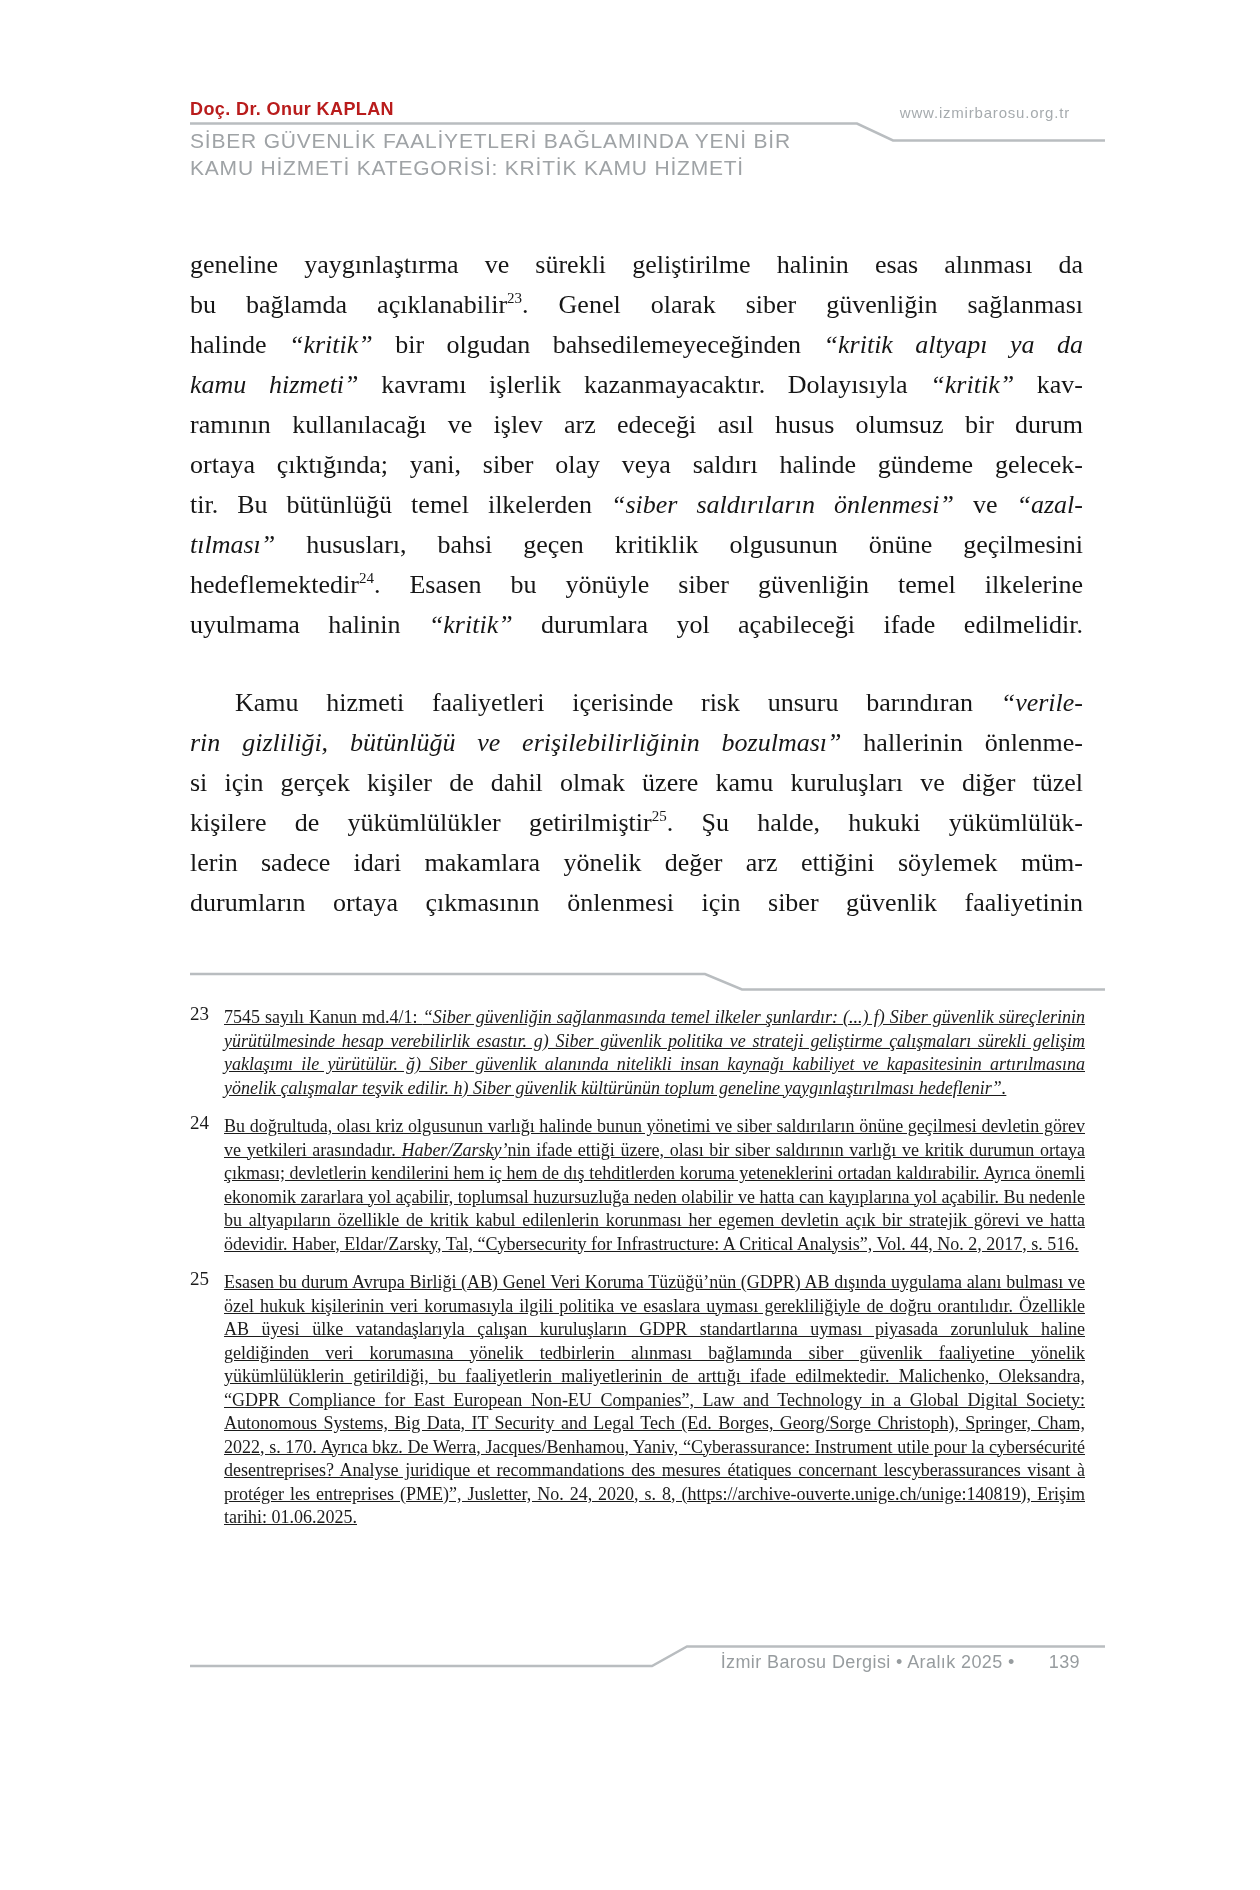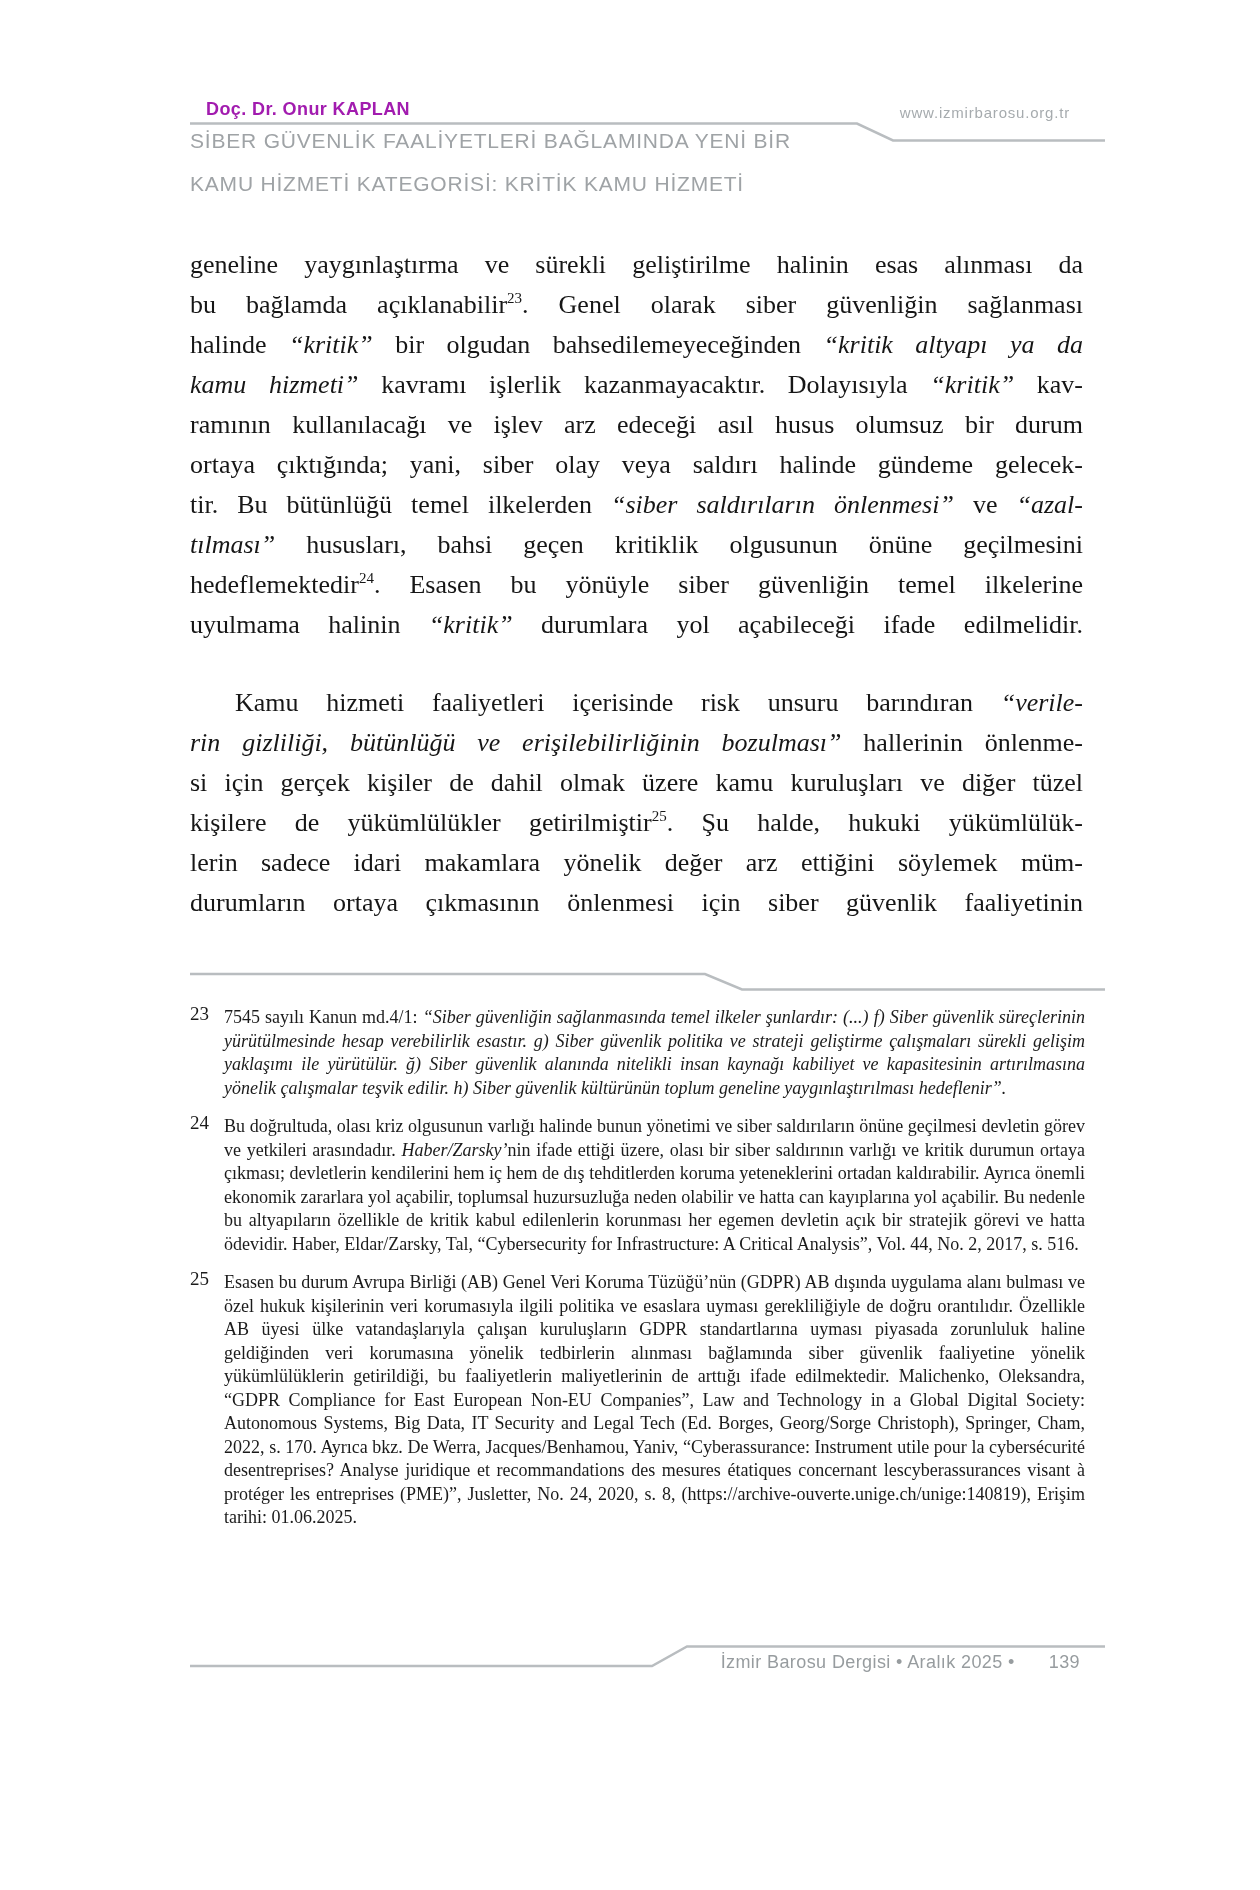--- a/index.html
+++ b/index.html
@@ -6,39 +6,39 @@
   html,body{margin:0;padding:0;background:#ffffff;}
   .page{
     position:relative;
     width:1260px;height:1890px;
     background:#ffffff;
     overflow:hidden;
     font-family:"Liberation Serif","DejaVu Serif",serif;
   }
   
   .author{
-    position:absolute;left:206px;top:99px;
+    position:absolute;left:190px;top:99px;
     font-family:"Liberation Sans","DejaVu Sans",sans-serif;
     font-weight:bold;font-size:18px;letter-spacing:.4px;
-    color:#a21caf;
+    color:#b91c1c;
   }
   .website{
     position:absolute;right:190px;top:104px;
     font-family:"Liberation Sans","DejaVu Sans",sans-serif;
     font-size:15px;letter-spacing:.8px;
     color:#a6abae;
   }
   .title-line{
     position:absolute;left:190px;
     font-family:"Liberation Sans","DejaVu Sans",sans-serif;
     font-size:21px;letter-spacing:.8px;
     color:#9fa3a6;
   }
   .title-line.l1{top:129px;}
-  .title-line.l2{top:172px;}
+  .title-line.l2{top:156px;}
   
   .rules{
     position:absolute;left:0;top:0;width:1260px;height:1890px;
     pointer-events:none;
   }
   .rules polyline{fill:none;stroke:#b9bdc0;stroke-width:2.5;}
   
   .body-text{
     position:absolute;left:190px;top:245px;width:893px;
     font-size:26px;color:#161616;
@@ -58,20 +58,21 @@
   }
   
   .footnotes{
     position:absolute;left:190px;top:1005px;width:895px;
     max-height:645px;overflow:hidden;
     font-size:18px;line-height:23.5px;color:#1b1b1b;
   }
   .fn{
     padding-left:34px;margin-bottom:14px;
     text-align:justify;
+    text-decoration:underline;
   }
   .fn:last-child{margin-bottom:0;}
   .fnnum{
     display:inline-block;width:34px;margin-left:-34px;
     font-size:19px;position:relative;top:-3px;
   }
   
   .footer{
     position:absolute;right:180px;top:1652px;
     display:flex;align-items:baseline;gap:34px;

